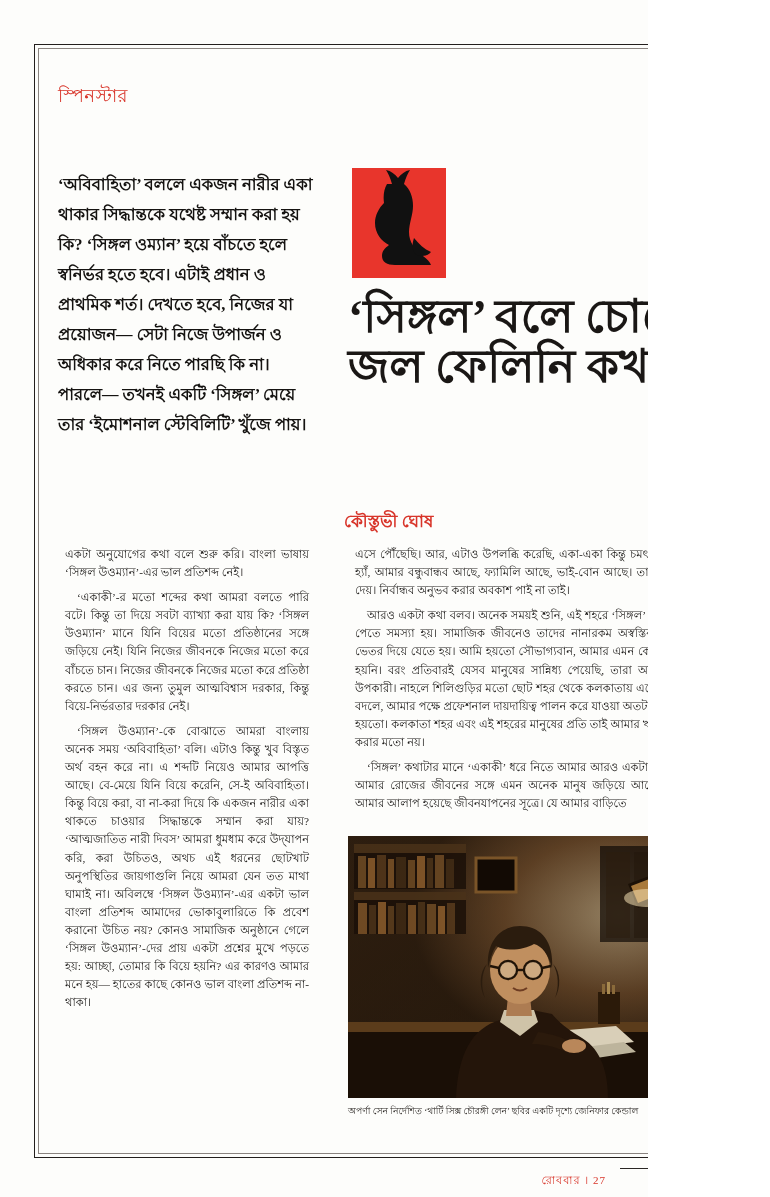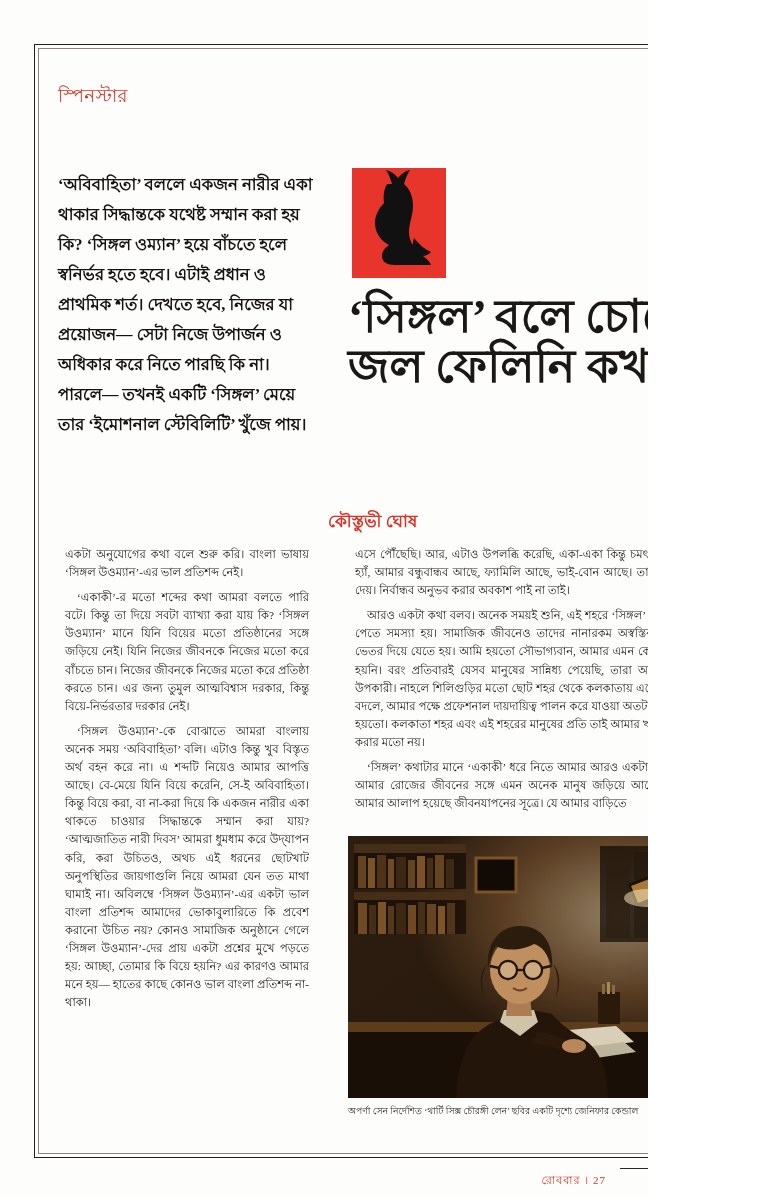--- a/index.html
+++ b/index.html
@@ -76,21 +76,21 @@
     width: 376px;
     font-family: "Liberation Serif", serif;
     font-size: 46px;
     line-height: 50px;
     font-weight: 700;
     color: #1a1715;
     letter-spacing: 0px;
   }
   .byline {
     position: absolute;
-    left: 328px;
+    left: 344px;
     top: 508px;
     font-family: "Liberation Serif", serif;
     font-size: 17px;
     font-weight: 700;
     color: #d8352a;
   }
 
   
   .col {
     position: absolute;

